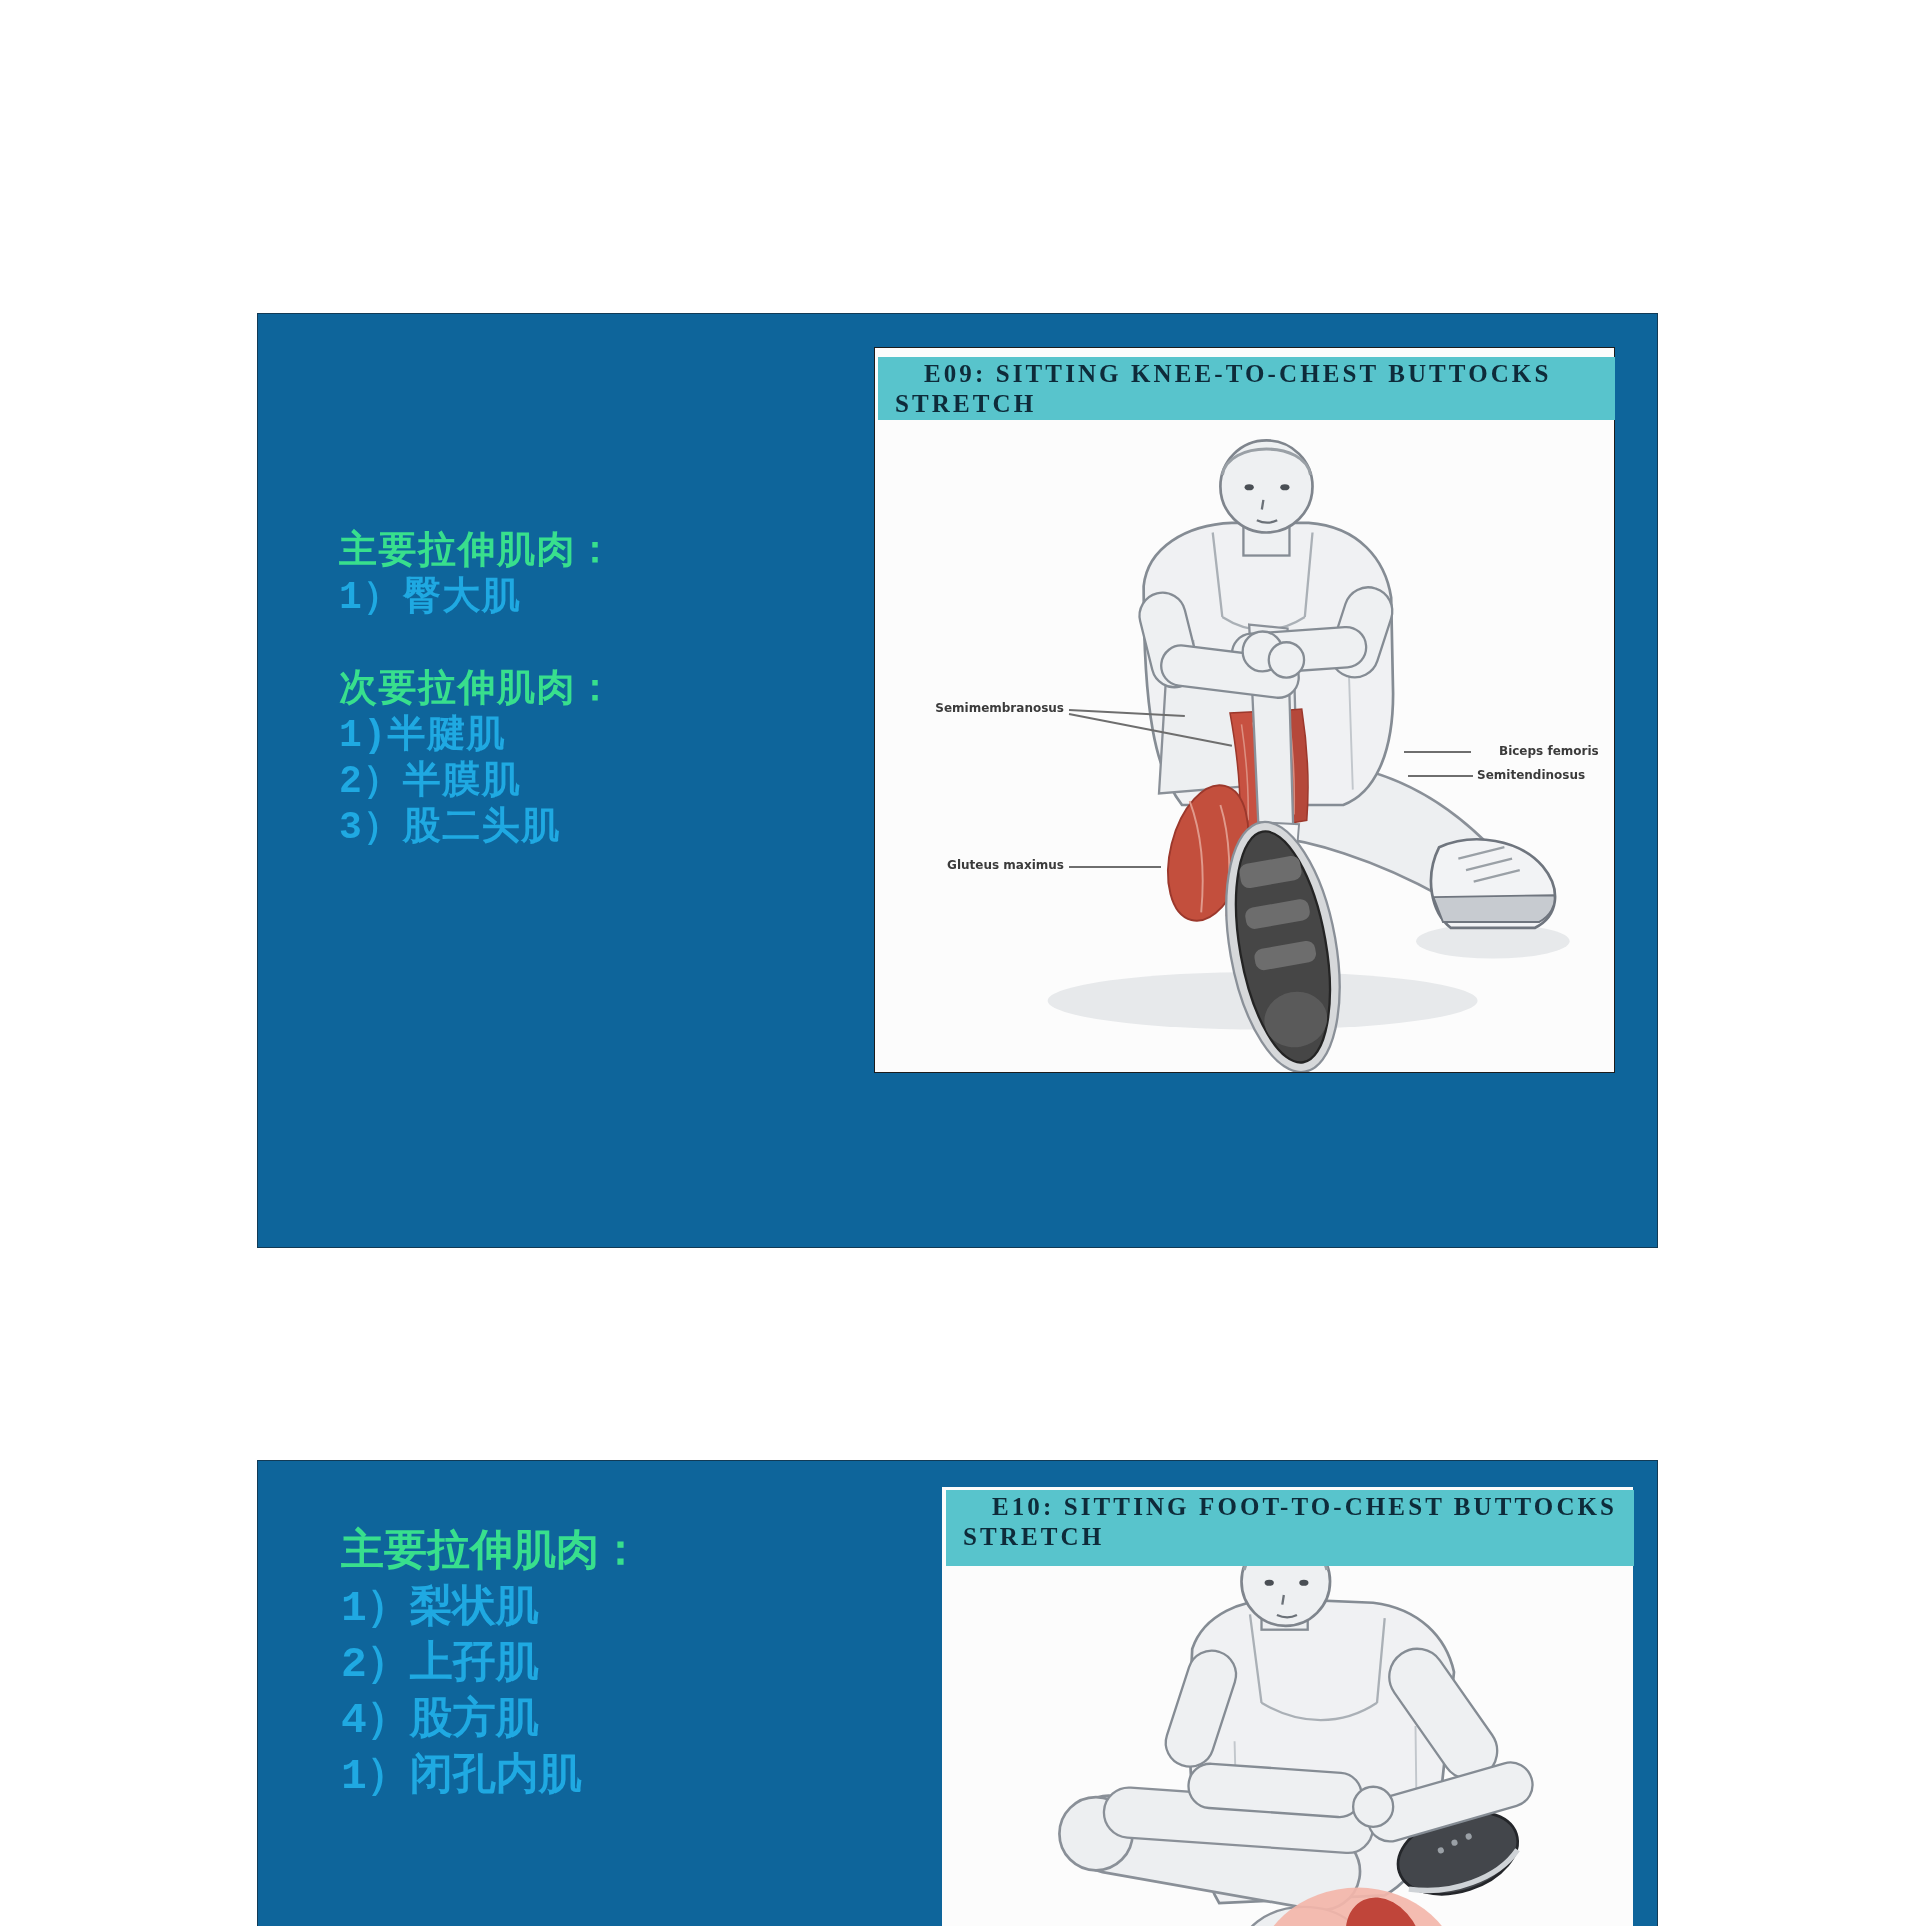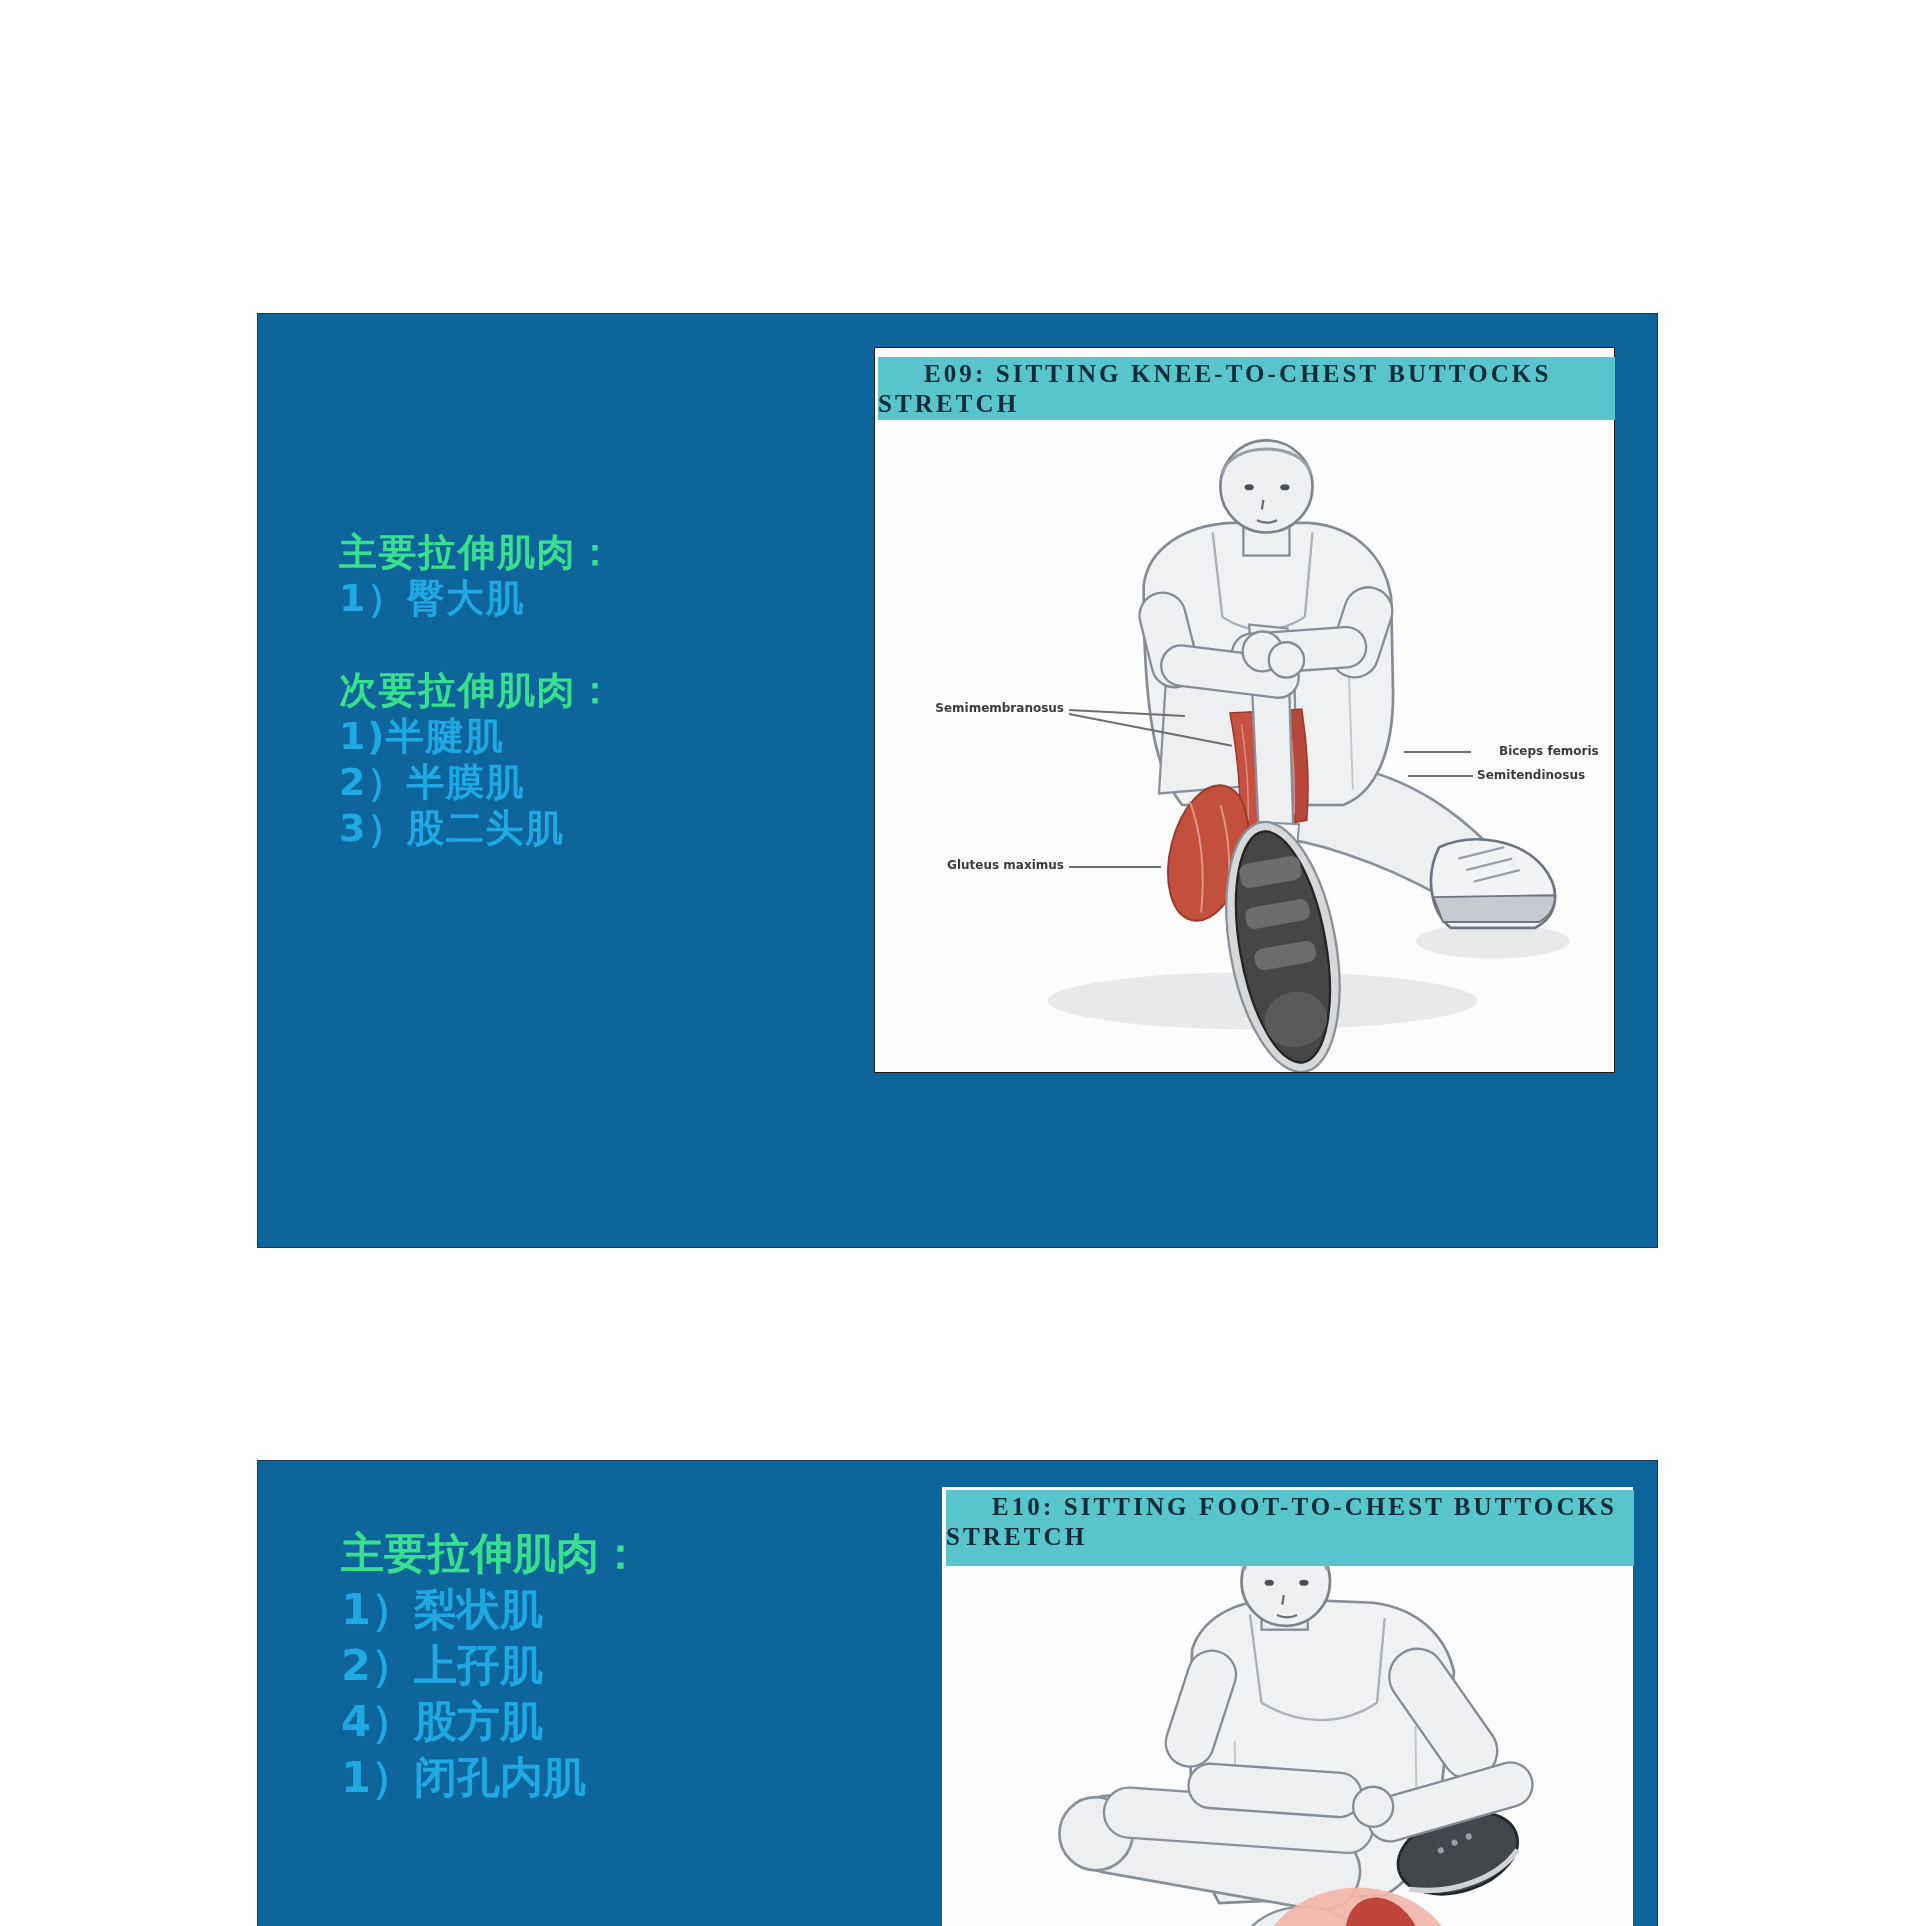--- a/index.html
+++ b/index.html
@@ -17,22 +17,22 @@
   #imgbox1{left:874px;top:347px;width:741px;height:726px;border:1.2px solid #1c1c1c;box-sizing:border-box;}
   #imgbox2{left:942px;top:1487px;width:691px;height:730px;}
   .titlebar{
     position:absolute;background:#58c4cc;color:#0e2b3a;
     font-family:"Liberation Serif",serif;font-weight:bold;
     font-size:25px;line-height:30px;letter-spacing:3.1px;
   }
   #titlebar1{left:878px;top:357px;width:737px;height:63px;}
   #titlebar2{left:946px;top:1490px;width:688px;height:76px;}
   .titlebar .l1{padding-left:46px;padding-top:2.3px;white-space:nowrap;}
-  .titlebar .l2{padding-left:0;white-space:nowrap;}
-  .cnblock{position:absolute;font-weight:800;white-space:nowrap;}
+  .titlebar .l2{padding-left:17px;white-space:nowrap;}
+  .cnblock{position:absolute;font-weight:800;white-space:nowrap;font-family:Liberation Mono, monospace;}
   #cnblock1{left:339px;top:529px;font-size:38px;letter-spacing:1.5px;}
   #cnblock1 .cn-line{height:46px;line-height:46px;}
   #cnblock2{left:341px;top:1525px;font-size:43px;letter-spacing:0px;}
   #cnblock2 .cn-line{height:56px;line-height:56px;}
   .green{color:#38df8d;}
   .blue{color:#1fa9e2;}
   .anat-label{
     position:absolute;color:#3b3b3b;font-size:12px;font-weight:700;
     white-space:nowrap;line-height:17px;
   }

